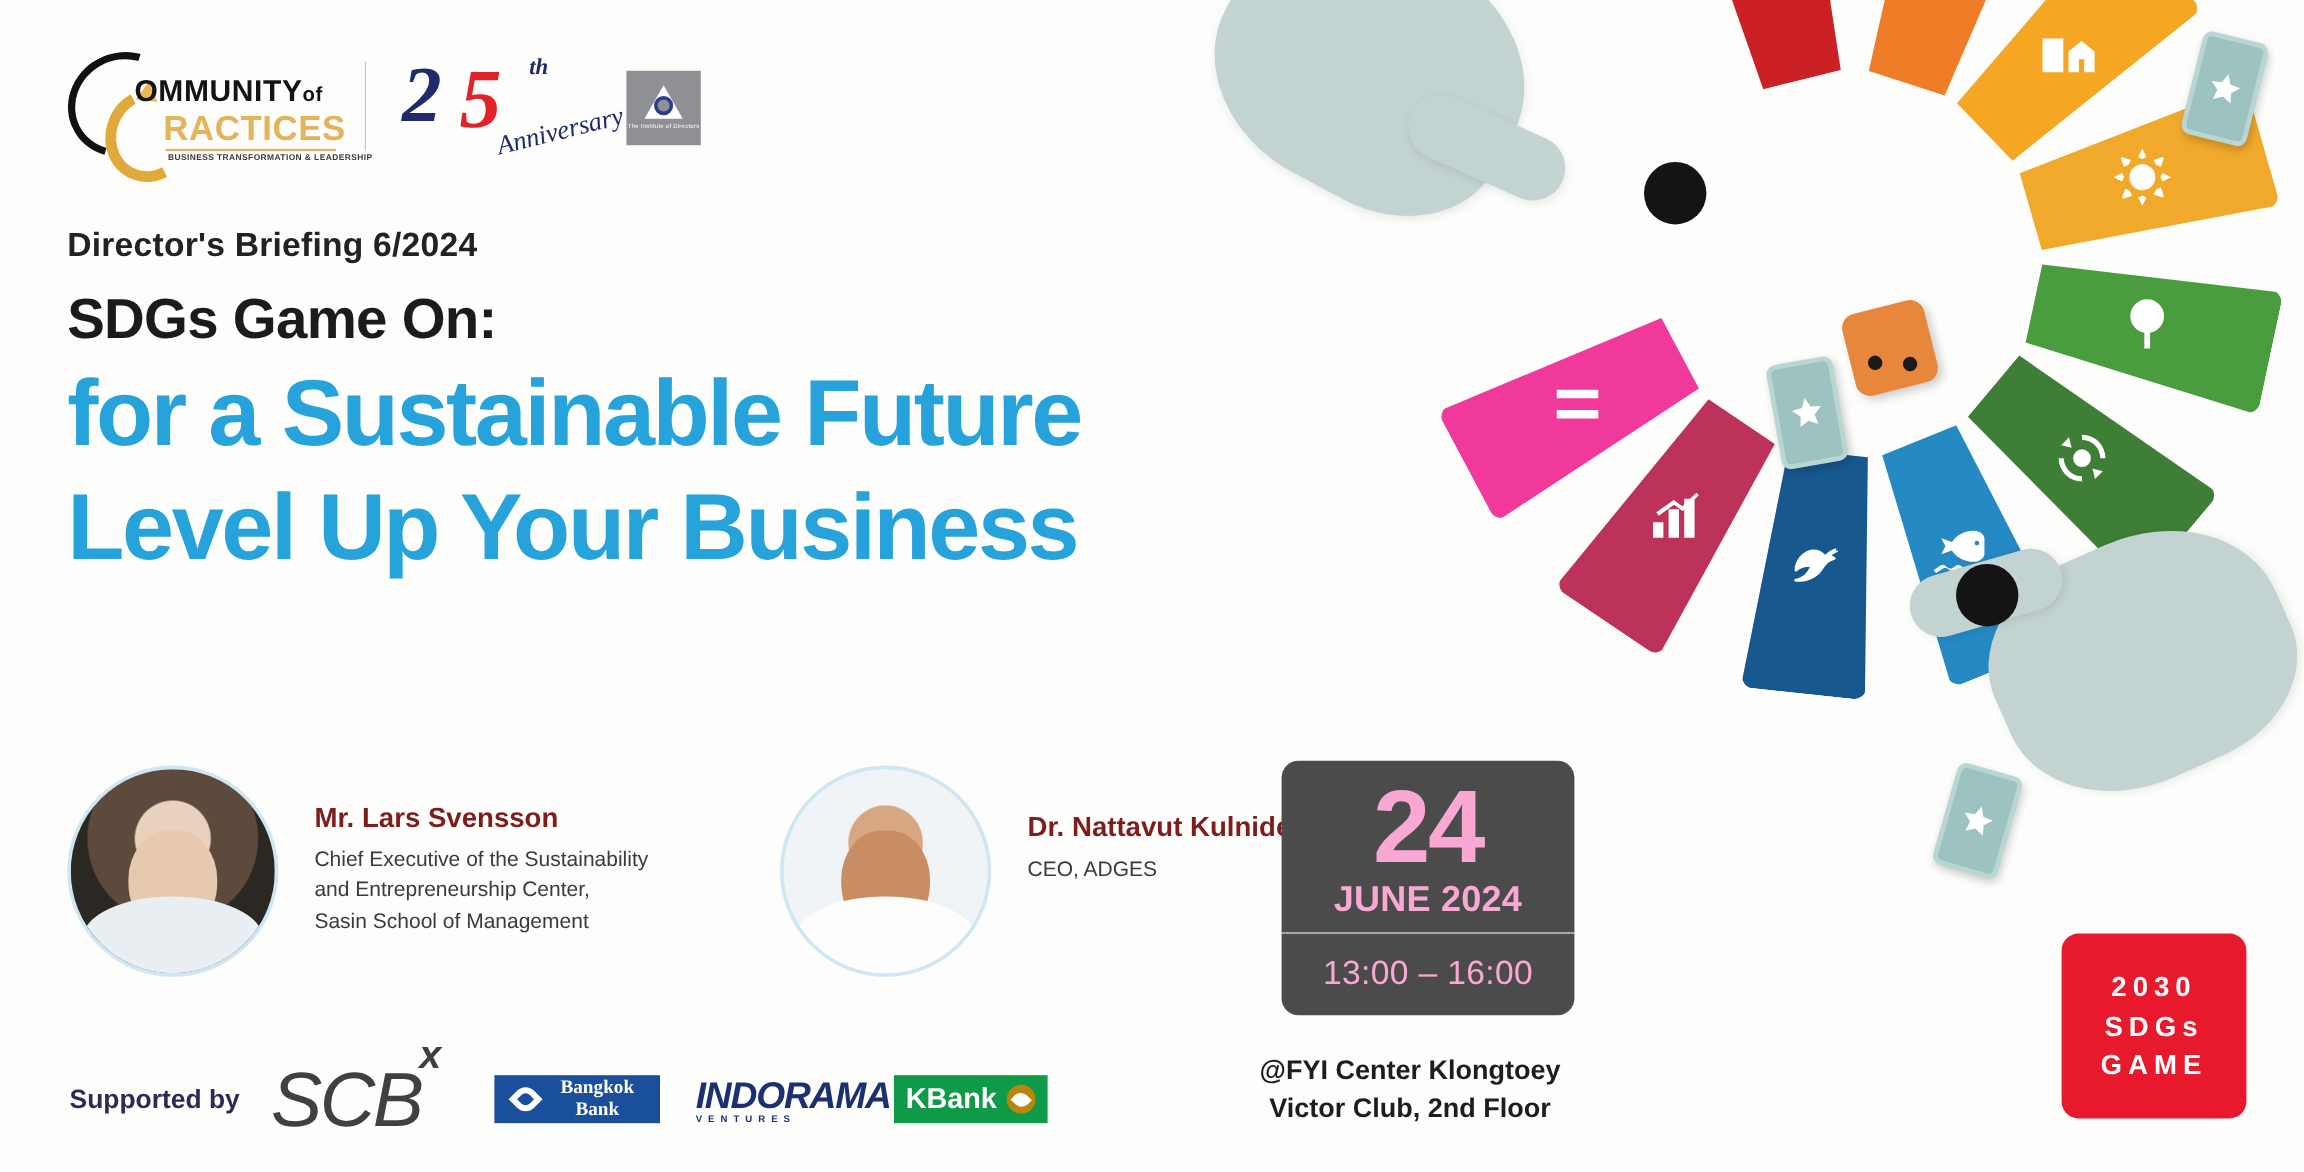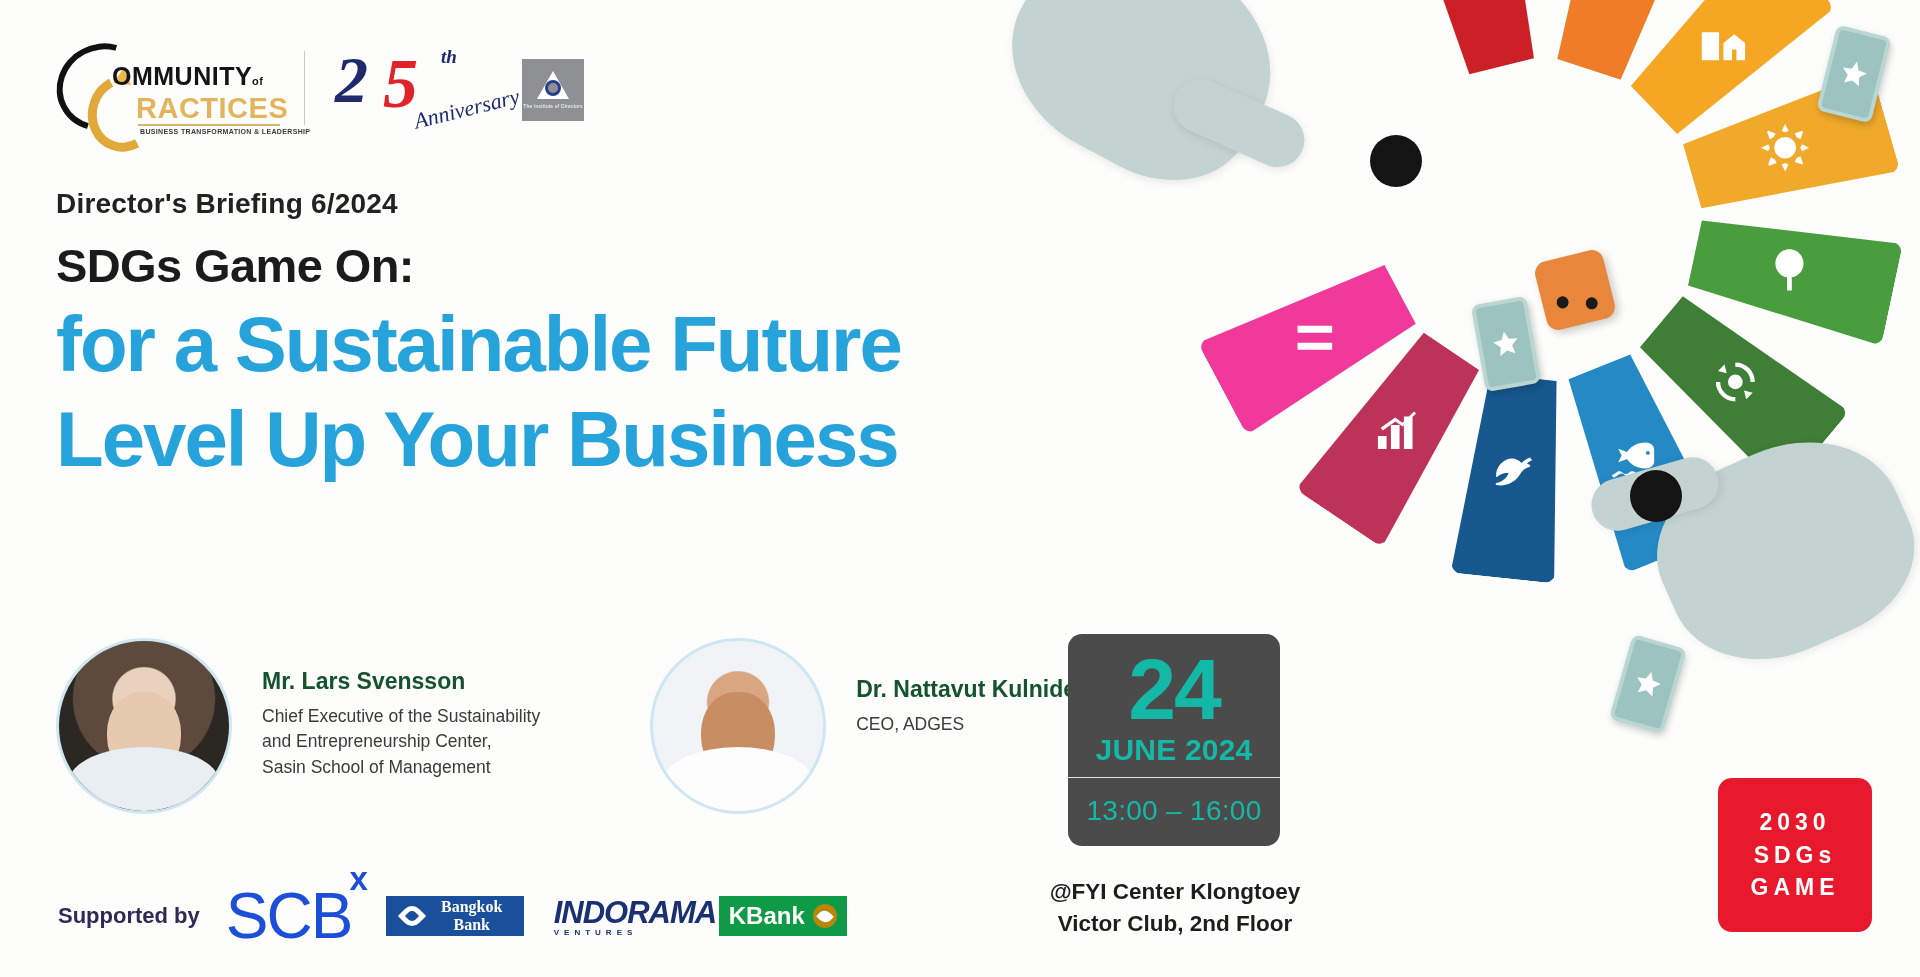--- a/index.html
+++ b/index.html
@@ -16,21 +16,21 @@
     border:6px solid #111; border-radius:50%; border-right-color:transparent;
     border-bottom-color:transparent; transform:rotate(-28deg); }
   .cop-gold-swoosh { position:absolute; left:36px; top:36px; width:72px; height:78px;
     border:9px solid #e0a93a; border-radius:50%;
     border-top-color:transparent; border-right-color:transparent; transform:rotate(18deg); }
   .cop-arrow { position:absolute; left:62px; top:30px; width:0;height:0;
     border-left:9px solid transparent; border-right:9px solid transparent;
     border-bottom:16px solid #f0b84a; transform:rotate(6deg); }
   .cop-line1 { position:absolute; left:60px; top:24px; font-size:25px; font-weight:700;
     letter-spacing:.5px; color:#141414; white-space:nowrap; }
-  .cop-line1 .sm { font-size:11px; font-weight:700; text-transform:lowercase; }
+  .cop-line1 .sm { font-size:17px; font-weight:700; text-transform:lowercase; }
   .cop-line2 { position:absolute; left:84px; top:54px; font-size:29px; font-weight:700;
     letter-spacing:.5px; color:#e3b45c; white-space:nowrap; }
   .cop-rule { position:absolute; left:86px; top:86px; width:142px; height:2px; background:#d9b76a; }
   .cop-tag { position:absolute; left:88px; top:90px; font-size:7px; font-weight:700;
     letter-spacing:.35px; color:#3a3a3a; white-space:nowrap; }
 
   .logo-divider { width:1px; height:74px; background:#c9c9c9; margin:0 30px 0 22px; }
 
   .anniv { position:relative; width:175px; height:100px; }
   .anniv-25 { position:absolute; left:0; top:4px; font-size:66px; font-weight:700;
@@ -67,42 +67,42 @@
   .sp-photo.p2 { background:radial-gradient(circle at 50% 36%, #d8a782 0 22%, #f1f4f6 23% 100%); }
   .face { position:absolute; left:50%; top:30%; width:74px; height:88px; transform:translateX(-50%);
     border-radius:46% 46% 50% 50%; }
   .p1 .face { background:#e7c9b0; }
   .p2 .face { background:#c98d63; }
   .body-shirt { position:absolute; left:50%; bottom:-6px; width:150px; height:70px;
     transform:translateX(-50%); border-radius:52% 52% 0 0; }
   .p1 .body-shirt { background:#e9eef2; }
   .p2 .body-shirt { background:#fdfdfd; }
   .sp-info { margin-left:30px; padding-top:30px; }
-  .sp-name { font-size:23px; font-weight:700; color:#14532d; }
+  .sp-name { font-size:23px; font-weight:700; color:#7f1d1d; }
   .sp-role { font-size:17.5px; color:#3b3b3b; line-height:1.45; margin-top:9px; white-space:pre-line; }
   .speaker.second { margin-left:110px; }
   .speaker.second .sp-info { padding-top:38px; }
 
   
-  #date-badge { position:absolute; left:1068px; top:634px; width:212px; height:212px;
-    background:#4b4b4b; border-radius:14px; color:#14b8a6; text-align:center;
+  #date-badge { position:absolute; left:1068px; top:634px; width:244px; height:212px;
+    background:#4b4b4b; border-radius:14px; color:#f9a8d4; text-align:center;
     display:flex; flex-direction:column; align-items:center; }
   .d-day { font-size:86px; font-weight:700; line-height:.96; margin-top:14px; letter-spacing:-2px; }
   .d-month { font-size:30px; font-weight:700; letter-spacing:.2px; margin-top:2px; }
   .d-sep { width:100%; height:1px; background:#ffffff; margin-top:10px; opacity:.85; }
   .d-time { font-size:28px; font-weight:400; margin-top:17px; letter-spacing:.3px; }
 
   #venue { position:absolute; left:1030px; top:876px; width:290px; text-align:center;
     font-size:22.5px; font-weight:700; color:#1d1d1d; line-height:1.42; white-space:pre-line; }
 
   
   #sponsors { position:absolute; left:58px; top:884px; display:flex; align-items:center;text-align:center; }
   .sup-label { font-size:22px; font-weight:700; color:#2d2b55; margin-right:26px; }
-  .scbx { position:relative; font-size:64px; font-weight:400; color:#1d4ed8;
-    letter-spacing:-2px; line-height:1; margin-right:18px; }
+  .scbx { position:relative; font-size:64px; font-weight:400; color:#404040;
+    letter-spacing:-2px; line-height:1; margin-right:44px;font-style:italic; }
   .scbx sup { font-size:33px; font-weight:700; position:relative; top:-26px; left:-2px; }
   .logo-box { height:40px; display:flex; align-items:center; justify-content:center;
     padding:0 10px; margin-right:20px; }
   .bbl { background:#1a4f9c; color:#fff; font-size:16px; font-weight:700; width:138px;
     font-family:"Liberation Serif", serif;padding-left:16px; }
   .bbl .dia { width:20px; height:20px; background:#fff; border-radius:50% 0 50% 0;
     transform:rotate(45deg); margin-right:8px; flex:0 0 auto; position:relative; }
   .bbl .dia::after { content:""; position:absolute; inset:5px; background:#1a4f9c;
     border-radius:50% 0 50% 0; }
   .indo { color:#1b2f73; font-size:31px; font-weight:700; font-style:italic;

